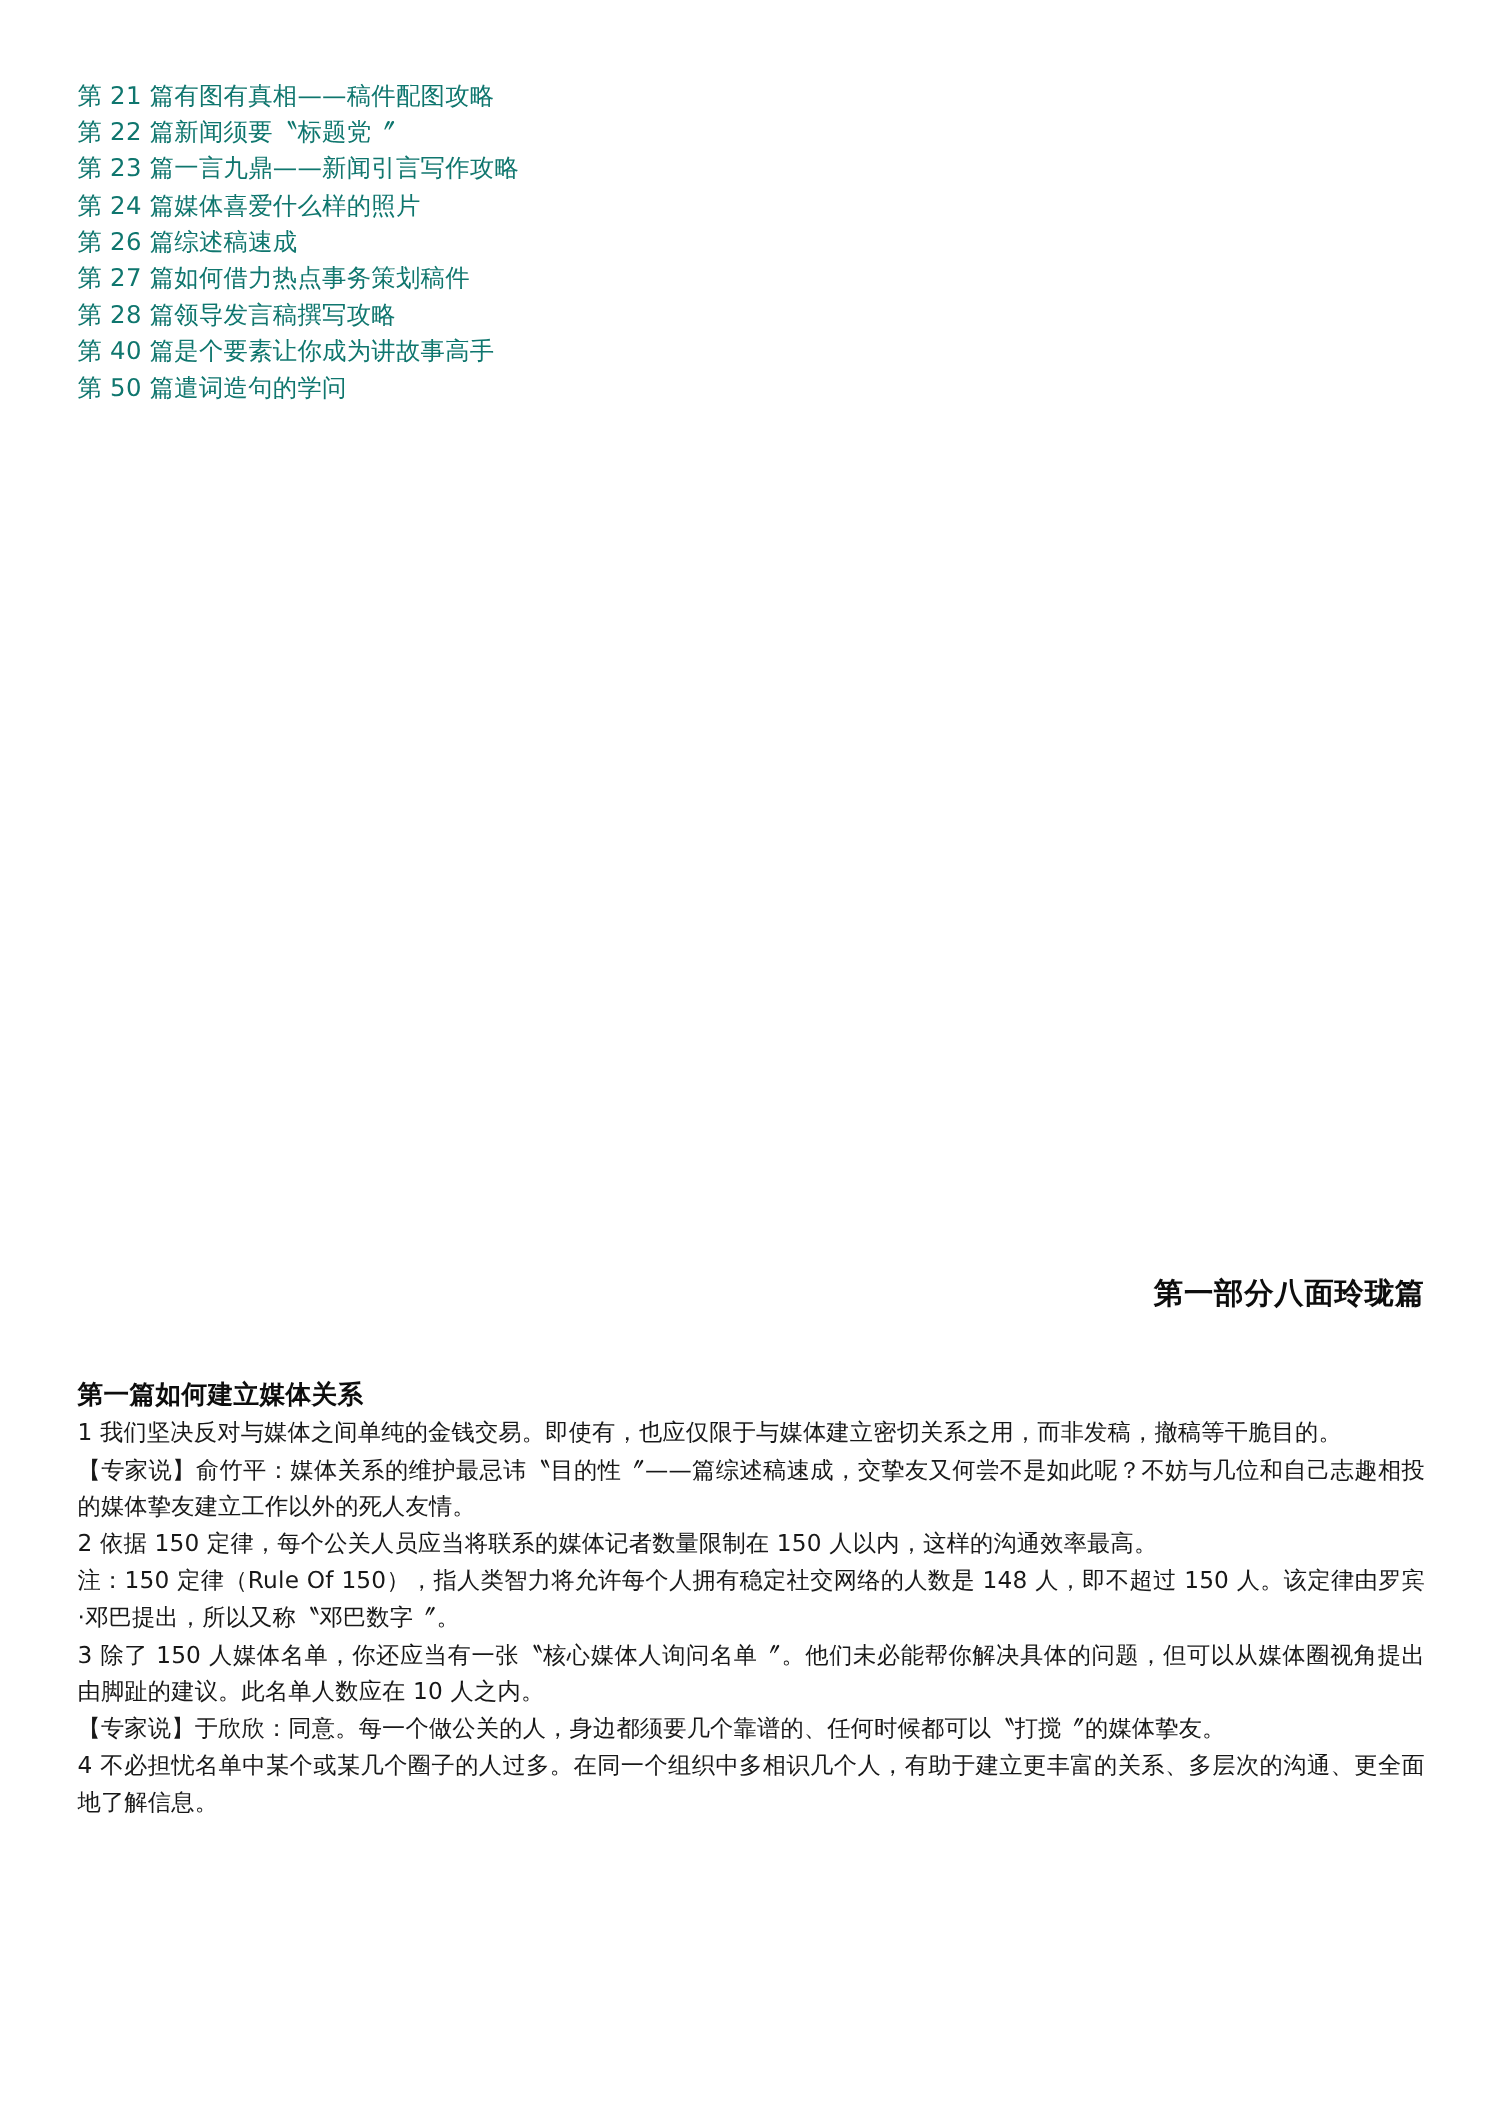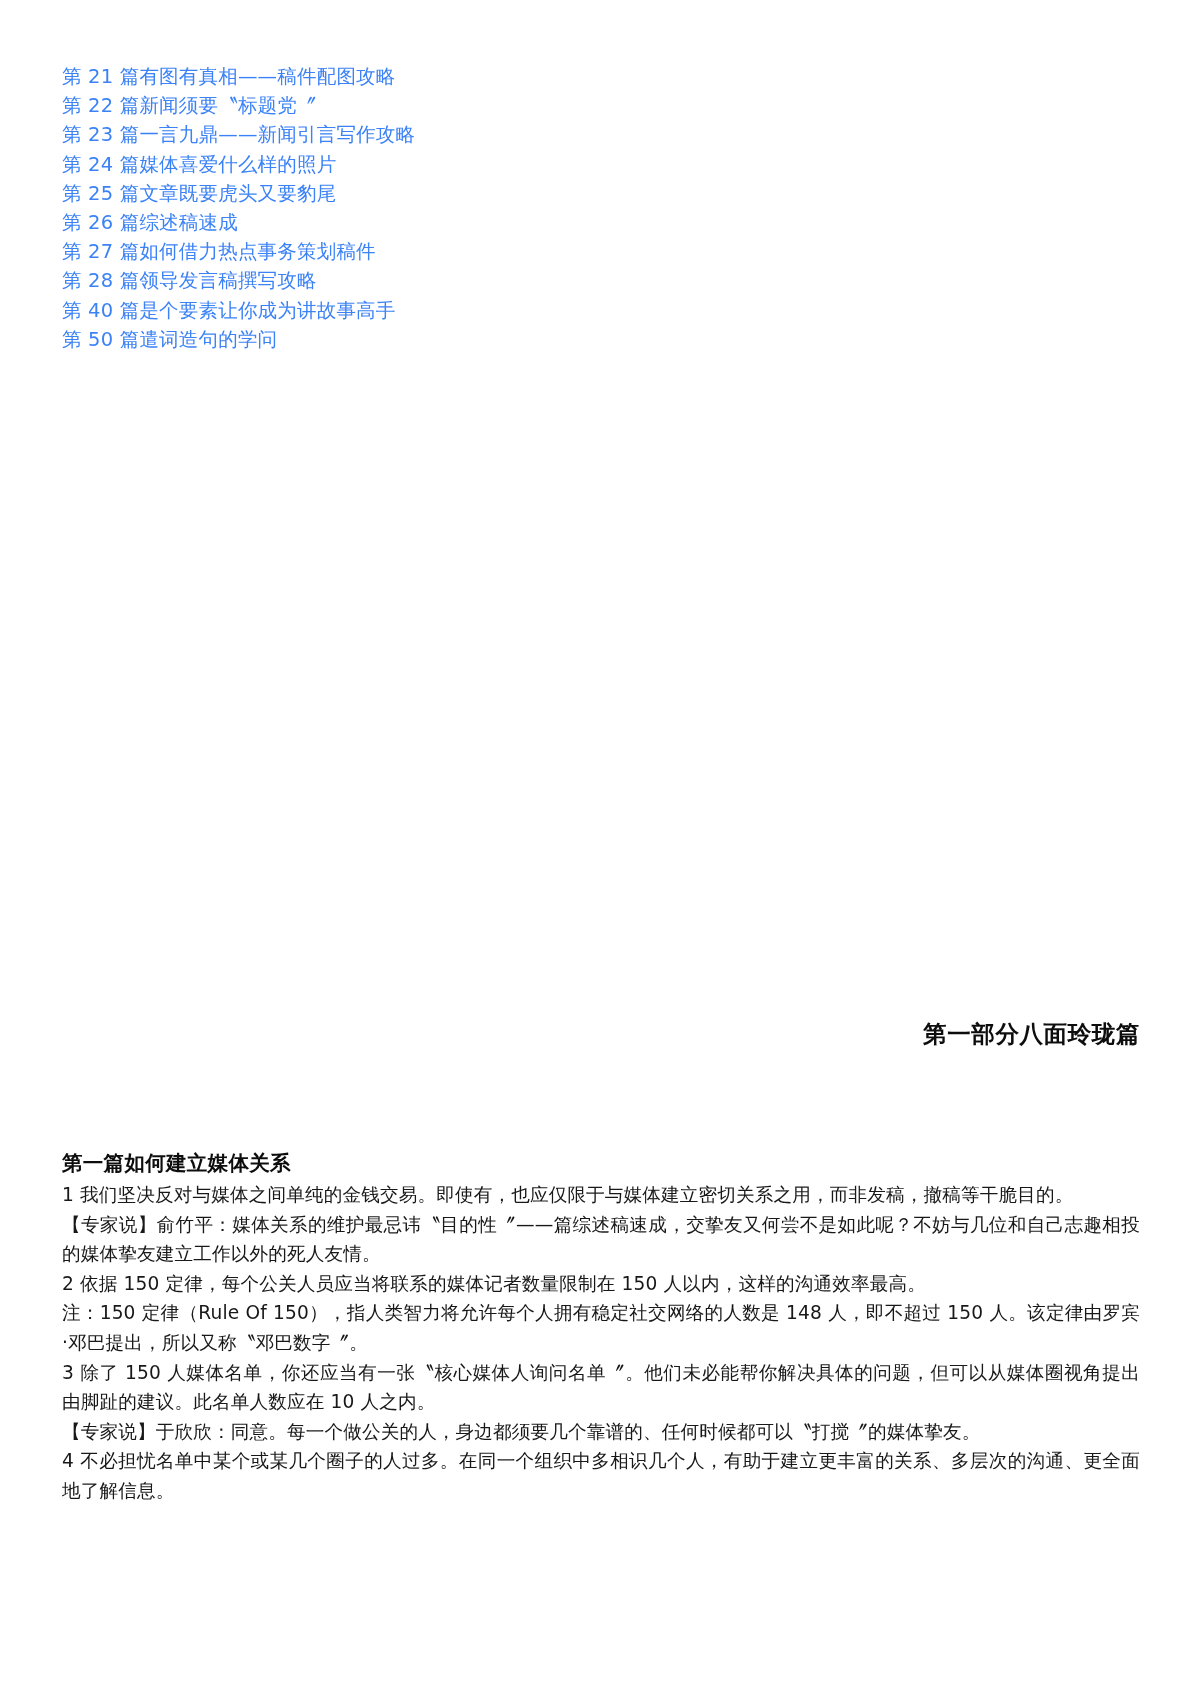--- a/index.html
+++ b/index.html
@@ -25,21 +25,21 @@
   .toc {
     position: absolute;
     left: 62px;
     top: 62px;
     width: 1078px;
   }
   .toc-item {
     font-size: 19.5px;
     line-height: 29.2px;
     letter-spacing: 0.2px;
-    color: #3b82f6;
+    color: #0f766e;
     white-space: nowrap;
   }
 
   
   .part-heading {
     position: absolute;
     left: 62px;
     top: 1018px;
     width: 1078px;
     text-align: right;
@@ -56,21 +56,20 @@
     top: 1100px;
     width: 1078px;
   }
   .section-heading {
     font-size: 20.5px;
     font-weight: bold;
     line-height: 30px;
     letter-spacing: 0.3px;
     color: #0d0d0d;
     margin-bottom: 2px;
-    margin-top: 48px;
   }
   .para {
     font-size: 18.6px;
     line-height: 29.6px;
     letter-spacing: 0.15px;
     color: #181818;
     text-align: justify;
     text-justify: inter-ideograph;
     margin: 0;
   }
@@ -78,21 +77,20 @@
 </head>
 <body>
 
 <div class="page">
 
   <div class="toc">
     <div class="toc-item">第 21 篇有图有真相——稿件配图攻略</div>
     <div class="toc-item">第 22 篇新闻须要〝标题党〞</div>
     <div class="toc-item">第 23 篇一言九鼎——新闻引言写作攻略</div>
     <div class="toc-item">第 24 篇媒体喜爱什么样的照片</div>
-    <div class="toc-item">第 25 篇文章既要虎头又要豹尾</div>
     <div class="toc-item">第 26 篇综述稿速成</div>
     <div class="toc-item">第 27 篇如何借力热点事务策划稿件</div>
     <div class="toc-item">第 28 篇领导发言稿撰写攻略</div>
     <div class="toc-item">第 40 篇是个要素让你成为讲故事高手</div>
     <div class="toc-item">第 50 篇遣词造句的学问</div>
   </div>
 
   <div class="part-heading">第一部分八面玲珑篇</div>
 
   <div class="body-block">

